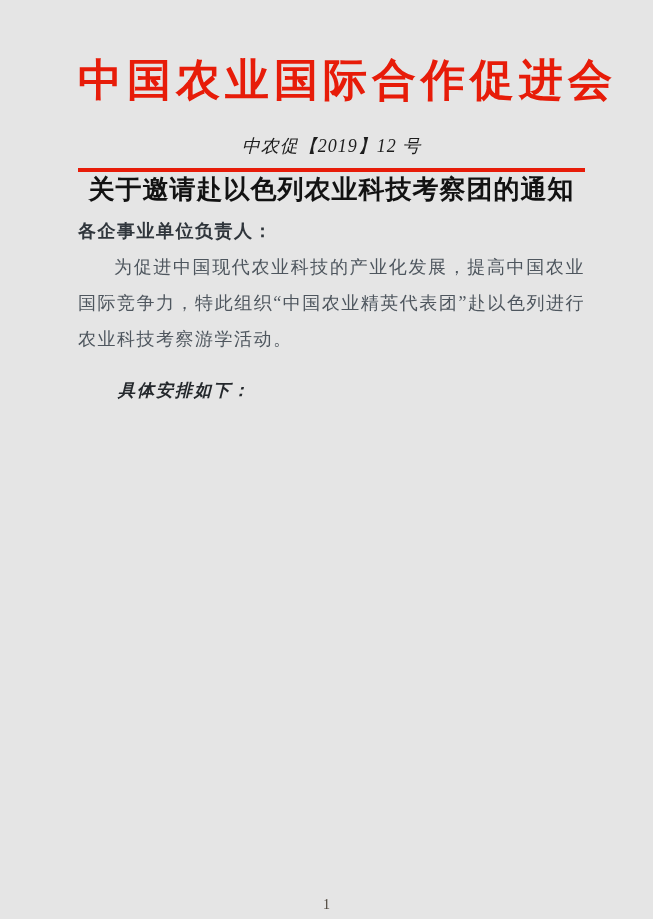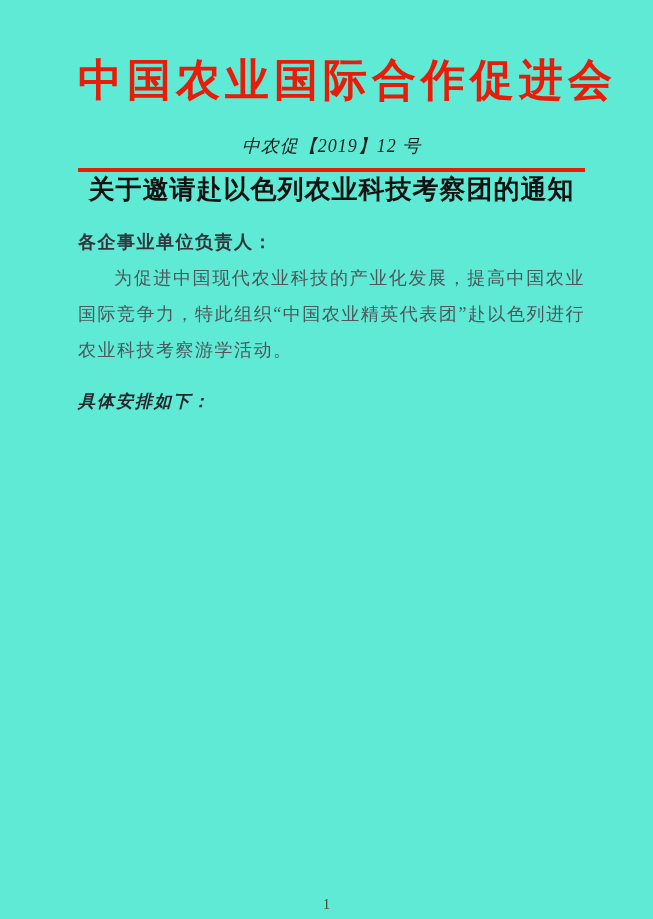--- a/index.html
+++ b/index.html
@@ -5,21 +5,21 @@
   html, body {
     margin: 0;
     padding: 0;
     background: #ffffff;
   }
   .page {
     position: relative;
     width: 653px;
     height: 919px;
     box-sizing: border-box;
-    background: #5eead4;
+    background: #e5e5e5;
     padding: 50px 68px 10px 78px;
     font-family: "Liberation Serif", "DejaVu Serif", serif;
     overflow: hidden;
   }
   .org-name {
     text-align: center;
     font-size: 44px;
     font-weight: bold;
     color: #e71c09;
     letter-spacing: 5px;
@@ -43,21 +43,21 @@
     text-align: center;
     font-family: "Liberation Sans", "DejaVu Sans", sans-serif;
     font-size: 26px;
     font-weight: bold;
     color: #121212;
     margin-top: 0;
     letter-spacing: 1px;
     white-space: nowrap;
   }
   .salutation {
-    margin-top: 17px;
+    margin-top: 6px;
     font-size: 18px;
     font-weight: bold;
     color: #30363c;
     letter-spacing: 1.5px;
     line-height: 36px;
   }
   .body-paragraph {
     margin: 0;
     font-size: 18px;
     line-height: 36px;
@@ -68,20 +68,21 @@
   }
   .section-heading {
     margin-top: 19px;
     font-family: "Liberation Sans", "DejaVu Sans", sans-serif;
     font-size: 17px;
     font-weight: bold;
     font-style: italic;
     color: #24282c;
     letter-spacing: 2px;
     line-height: 30px;
+    margin-left: 40px;
   }
   .page-number {
     position: absolute;
     bottom: 6px;
     left: 0;
     width: 100%;
     text-align: center;
     font-size: 14px;
     color: #4a4238;
   }

